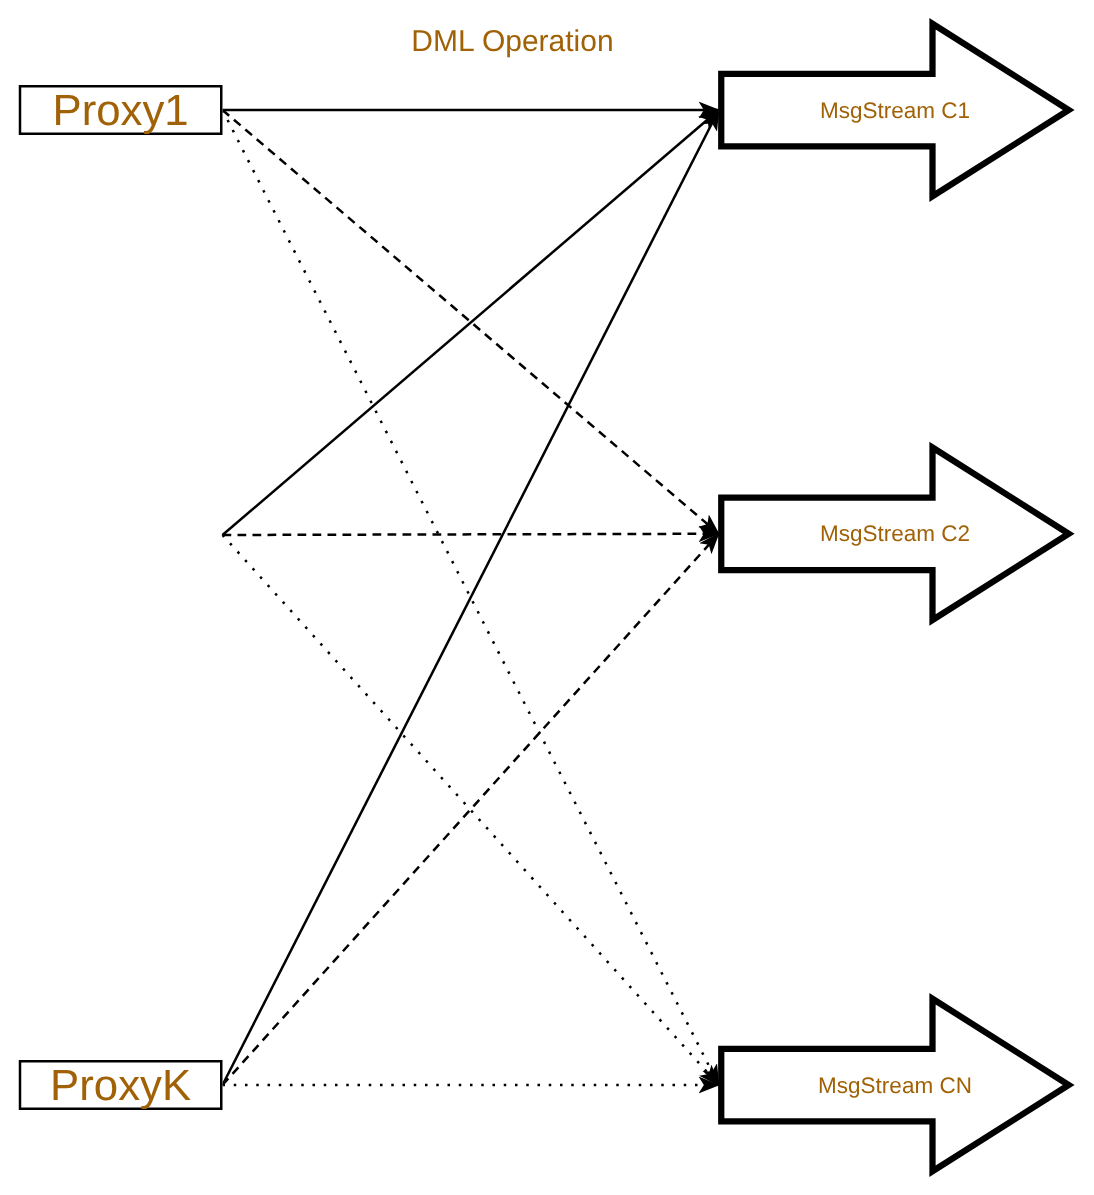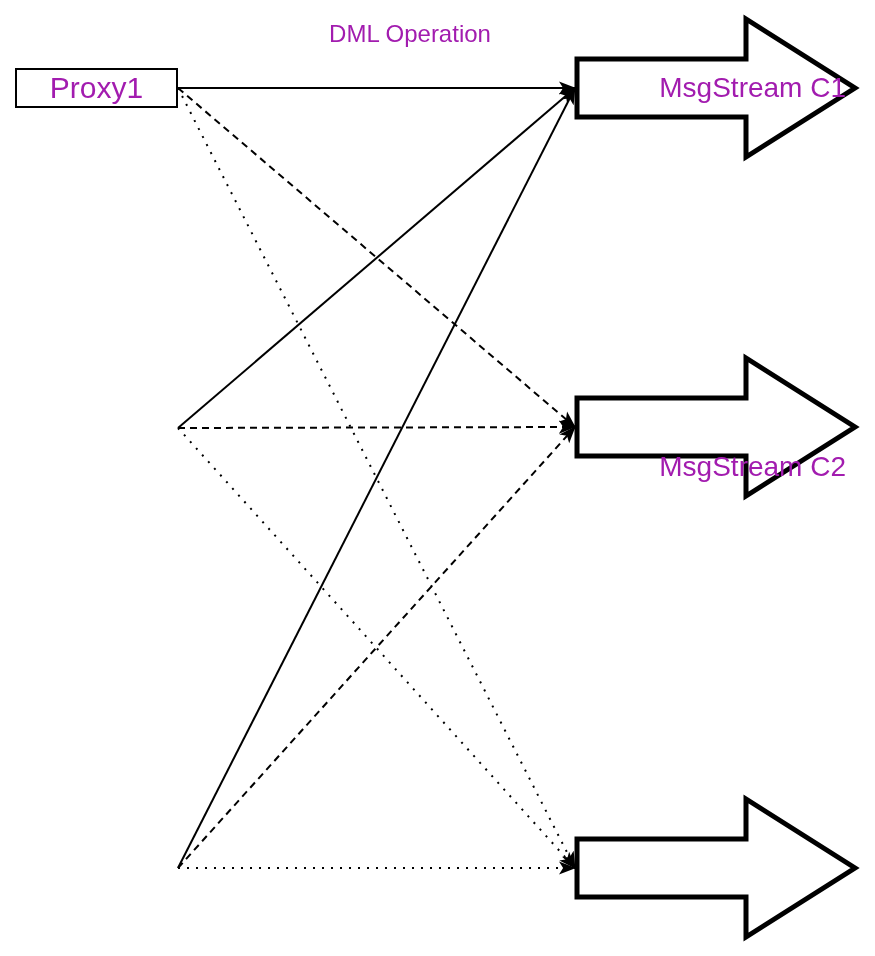--- a/index.html
+++ b/index.html
@@ -5,21 +5,21 @@
   html, body {
     margin: 0;
     padding: 0;
     background: #ffffff;
   }
   .canvas {
     position: relative;
     width: 875px;
     height: 956px;
     background: #ffffff;
-    color: #a21caf;
+    color: #a16207;
     font-family: "Liberation Sans", sans-serif;
     overflow: hidden;
   }
   .layer {
     position: absolute;
     left: 0;
     top: 0;
   }
   .edge {
     stroke: #000000;
@@ -35,41 +35,41 @@
   .node {
     position: absolute;
     width: 163px;
     height: 40px;
     box-sizing: border-box;
     border: 2.5px solid #000000;
     background: #ffffff;
     display: flex;
     align-items: center;
     justify-content: center;
-    font-size: 30px;
+    font-size: 35px;
     line-height: 1;
     white-space: nowrap;
   }
   #node-proxy1 { left: 15px; top: 68px; }
   #node-proxy2 { left: 15px; top: 408px; }
   #node-proxyk { left: 15px; top: 848px; }
   .stream-label {
     position: absolute;
     left: 586px;
     width: 260px;
     height: 34px;
     display: flex;
     align-items: center;
-    justify-content: flex-end;
-    font-size: 28px;
+    justify-content: center;
+    font-size: 18px;
     line-height: 1;
     white-space: nowrap;
   }
   #label-c1 { top: 71px; }
-  #label-c2 { top: 410px; margin-top: 40px; }
+  #label-c2 { top: 410px; }
   #label-cn { top: 851px; }
   .annotation {
     position: absolute;
     left: 295px;
     top: 22px;
     width: 230px;
     text-align: center;
     font-size: 24px;
     line-height: 23.5px;
     white-space: nowrap;
@@ -104,21 +104,27 @@
     <polygon class="stream-arrow" points="577,839 746,839 746,799 855,868 746,937 746,897 577,897"></polygon>
   </svg>
 
   <div class="annotation">
     <div>DML Operation</div>
   </div>
 
   <div class="node" id="node-proxy1">
     <span>Proxy1</span>
   </div>
+  <div class="node" id="node-proxyk">
+    <span>ProxyK</span>
+  </div>
 
   <div class="stream-label" id="label-c1">
     <span>MsgStream C1</span>
   </div>
   <div class="stream-label" id="label-c2">
     <span>MsgStream C2</span>
   </div>
+  <div class="stream-label" id="label-cn">
+    <span>MsgStream CN</span>
+  </div>
 
 </div>
 
 </body></html>

